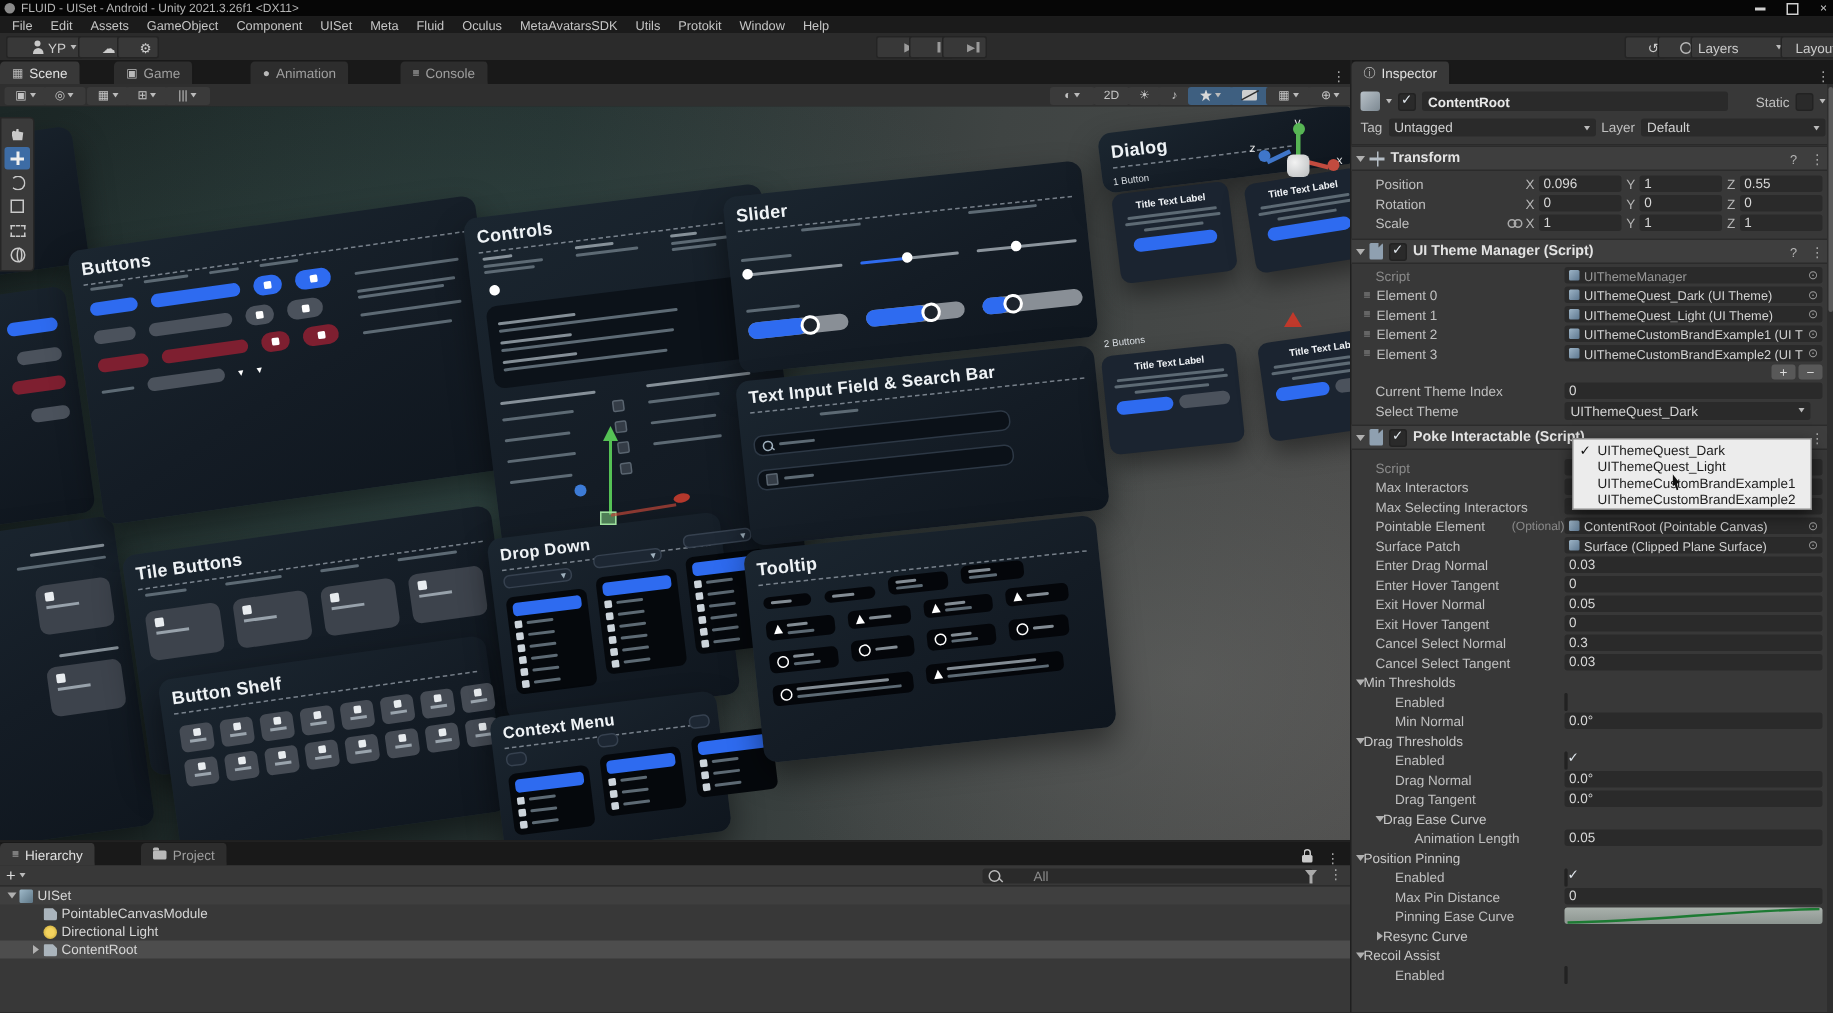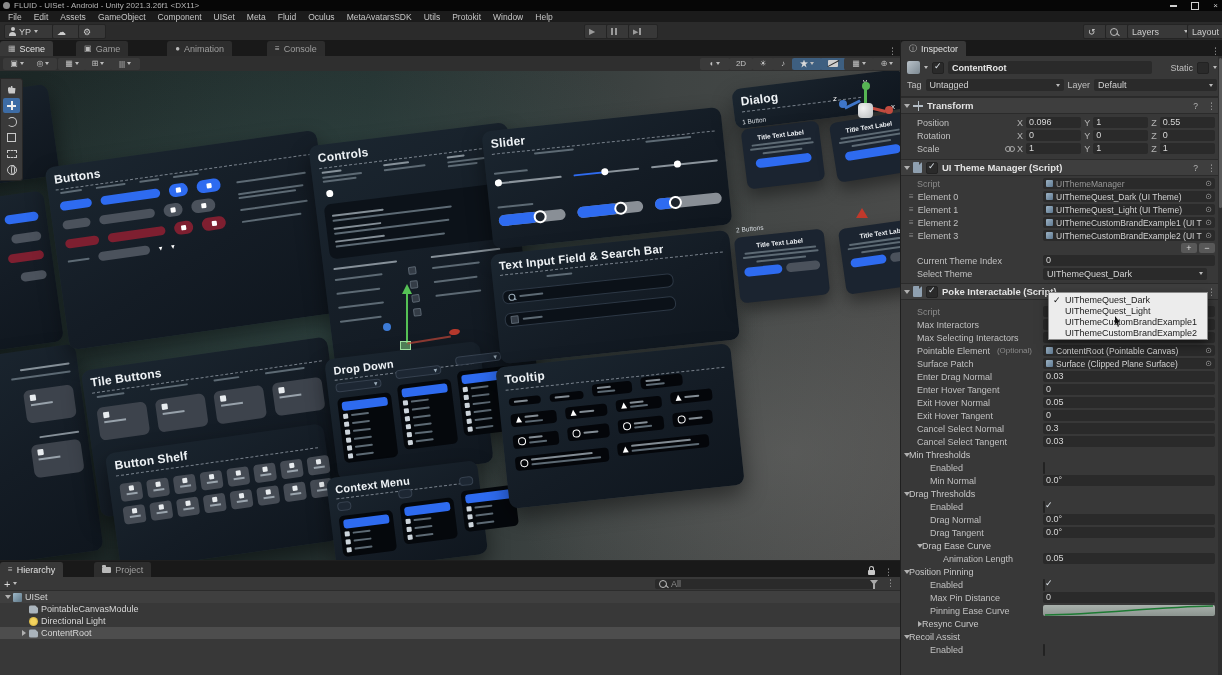--- a/index.html
+++ b/index.html
@@ -15,21 +15,21 @@
   .wmin{width:7px;height:2px;background:#cfcfcf}
   .wmax{width:6px;height:6px;border:1px solid #cfcfcf}
   .wclose{color:#cfcfcf;font-size:8px;line-height:8px}
 
   #menubar{position:absolute;left:0;top:11px;width:1222px;height:11px;background:#1b1b1b;
            display:flex;align-items:center;padding-left:2px}
   .menu-item{padding:0 6px;color:#c6c6c6;font-size:8.5px}
 
   #toolbar{position:absolute;left:0;top:22px;width:1222px;height:18px;background:#2b2b2b;border-bottom:1px solid #1f1f1f}
   .tbtn{position:absolute;top:2px;height:13px;background:#383838;border:1px solid #242424;border-radius:2px;
-        display:flex;align-items:center;justify-content:flex-start;gap:3px;padding:0 4px;color:#ccc}
+        display:flex;align-items:center;justify-content:flex-end;gap:3px;padding:0 4px;color:#ccc}
   .icon-user{width:7px;height:4px;border-radius:4px 4px 0 0;background:#c9c9c9;position:relative;margin-top:5px}
   .icon-user::before{content:"";position:absolute;top:-5px;left:1.5px;width:4px;height:4px;border-radius:50%;background:#c9c9c9}
   .caret{width:0;height:0;border-top:3px solid #bbb;border-left:2.8px solid transparent;border-right:2.8px solid transparent;display:inline-block}
   .playg{color:#9a9a9a;font-size:8px}
   .pbars{display:flex;gap:2px}.pbars i{width:2px;height:7px;background:#9a9a9a}
   .stepw{display:flex;align-items:center;gap:1px}.stepw i{width:2px;height:7px;background:#9a9a9a}
   .icon-search{width:6px;height:6px;border:1.2px solid #bbb;border-radius:50%;position:relative;display:inline-block}
   .icon-search::after{content:"";position:absolute;width:4px;height:1.2px;background:#bbb;transform:rotate(45deg);right:-3px;bottom:-1px}
 
   
@@ -127,21 +127,21 @@
   
   #vgizmo{position:absolute;left:835px;top:9px;width:62px;height:62px}
   .vg-lbl{position:absolute;color:#e6e6e6;font-size:8px}
   .icon-lock{width:7px;height:5px;background:#c9c9c9;border-radius:1px;position:relative}
   .icon-lock::before{content:"";position:absolute;top:-4px;left:1px;width:3px;height:4px;border:1.2px solid #c9c9c9;border-bottom:none;border-radius:3px 3px 0 0}
 
   
   #hierarchy{position:absolute;left:0;top:560px;width:900px;height:115px;background:#383838;border-top:1px solid #1f1f1f}
   #hier-toolbar{position:relative;height:13px;background:#383838;border-bottom:1px solid #2c2c2c;display:flex;align-items:center;padding:0 4px;gap:3px}
   #hier-search{position:absolute;left:655px;top:1.5px;width:212px;height:10px;background:#2a2a2a;border-radius:2px;
-               display:flex;align-items:center;gap:4px;padding:0 4px;color:#8b8b8b}
+               display:flex;align-items:center;gap:22px;padding:0 4px;color:#8b8b8b}
   .icon-funnel{width:0;height:0;border-left:4px solid transparent;border-right:4px solid transparent;border-top:5px solid #aaa;position:relative}
   .icon-funnel::after{content:"";position:absolute;left:-1px;top:-1px;width:2px;height:5px;background:#aaa}
   .hrow{height:12px;display:flex;align-items:center;gap:3px;color:#d6d6d6}
   .hrow.root{background:#3f3f3f}
   .hrow.sel{background:#4d4d4d}
   .hico{width:9px;height:9px;border-radius:2px;flex:none}
   .hico.uiset{background:linear-gradient(135deg,#9fb9c9,#5d7686);border-radius:1px}
   .hico.module{background:#aab4bc;clip-path:polygon(0 12%,70% 12%,100% 40%,100% 100%,0 100%)}
   .hico.light{background:radial-gradient(circle,#f4d35e 40%,#b99b2e 100%);border-radius:50%}
   .fa{width:0;height:0;border-left:4px solid #b0b0b0;border-top:3.5px solid transparent;border-bottom:3.5px solid transparent;display:inline-block;flex:none}
@@ -168,21 +168,21 @@
   .chead b{color:#e3e3e3;font-size:9.5px}
   .chead .right{margin-left:auto;display:flex;gap:6px;color:#b5b5b5;align-items:center}
   .icon-axes{position:relative;width:10px;height:10px;flex:none}
   .icon-axes::before{content:"";position:absolute;left:4.5px;top:0;width:1.5px;height:10px;background:#b5bec6}
   .icon-axes::after{content:"";position:absolute;top:4.5px;left:0;width:10px;height:1.5px;background:#b5bec6}
   .icon-script{width:9px;height:11px;background:#8fa0b0;border-radius:1px;flex:none;position:relative}
   .icon-script::after{content:"";position:absolute;right:0;top:0;border-left:3px solid #3e3e3e;border-bottom:3px solid transparent}
   .irow{height:13px;display:flex;align-items:center;padding-right:8px}
   .ilabel{width:142px;flex:none;color:#c0c0c0;display:flex;align-items:center;padding-left:16px;box-sizing:border-box;white-space:nowrap;overflow:hidden}
   .ilabel.fold{color:#c8c8c8}
-  .note{margin-left:auto;padding-right:11px;color:#8a8a8a;font-size:8px}
+  .note{margin-left:auto;padding-right:0;color:#8a8a8a;font-size:8px}
   .field{flex:1;height:11px;background:#2a2a2a;border-radius:2px;line-height:11px;padding:0 3px;color:#d8d8d8;white-space:nowrap;overflow:hidden}
   .field.dim{color:#888}
   .ival.nv{flex:1}
   .objf{flex:1;height:11px;background:#2a2a2a;border-radius:2px;display:flex;align-items:center;gap:3px;padding:0 3px;overflow:hidden}
   .obj-ico{width:7px;height:7px;background:linear-gradient(135deg,#9db4c6,#5e7890);border-radius:1px;flex:none}
   .objtxt{font-size:8.5px;white-space:nowrap;overflow:hidden;flex:1}
   .picker{color:#9a9a9a;font-size:8px;flex:none}
   .curvef{flex:1;height:11px;background:linear-gradient(#a9b1ac,#8c9590);border-radius:2px;overflow:hidden}
   .dimlab .ilabel{color:#8a8a8a}
   .drag{color:#8f8f8f;font-size:8px;margin-right:4px}

